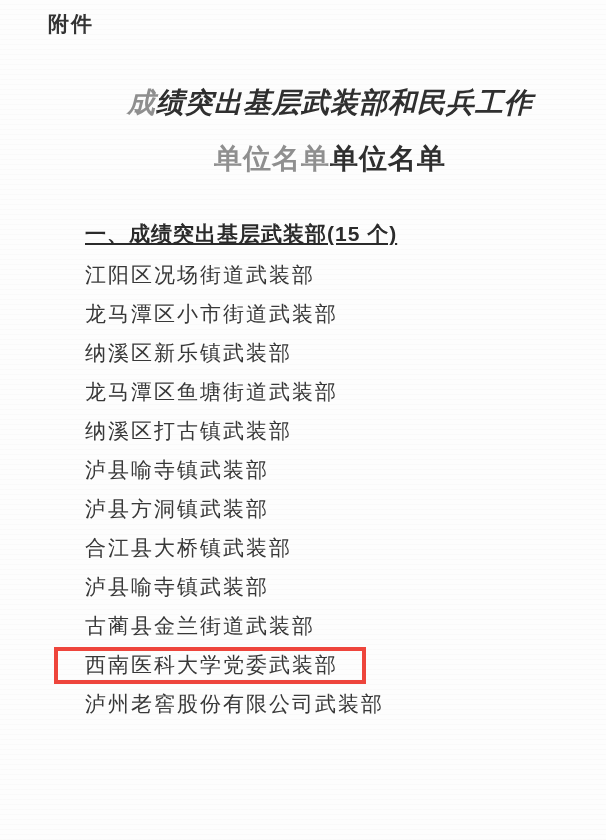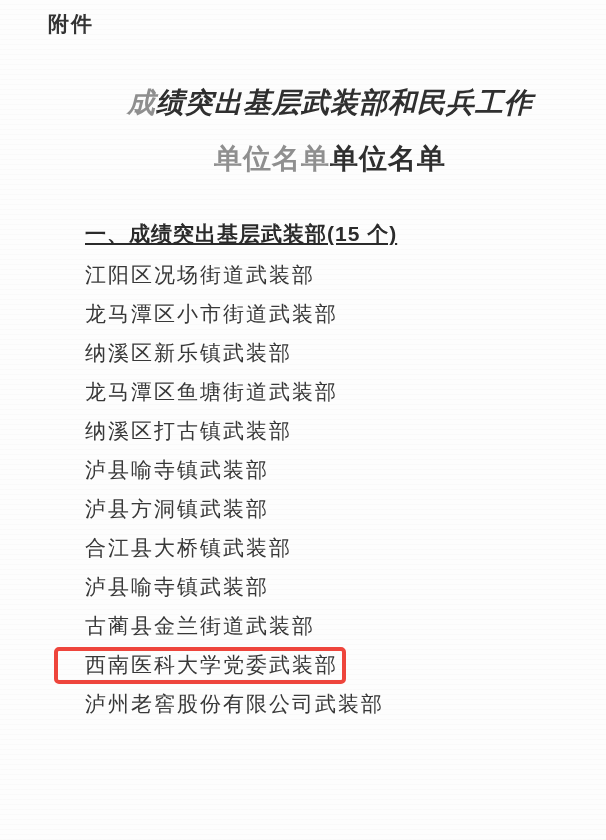--- a/index.html
+++ b/index.html
@@ -81,22 +81,22 @@
   }
   .unit-name {
     font-size: 21px;
     letter-spacing: 2px;
     color: #383838;
     white-space: nowrap;
     line-height: 1;
   }
   .unit-row.highlighted .unit-name {
     border: 4px solid var(--highlight);
-    border-radius: 5px;
-    padding: 4px 4px 4px 27px;
+    border-radius: 0;
+    padding: 4px 24px 4px 27px;
     margin-left: -31px;
   }
 </style>
 </head>
 <body>
 
 <div class="page">
   <div class="attachment">附件</div>
 
   <div class="content">

